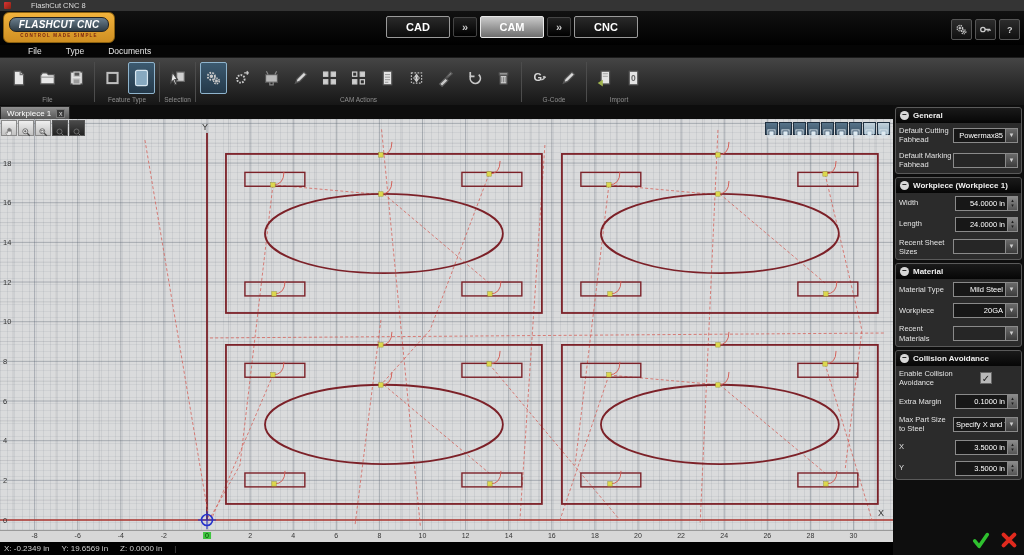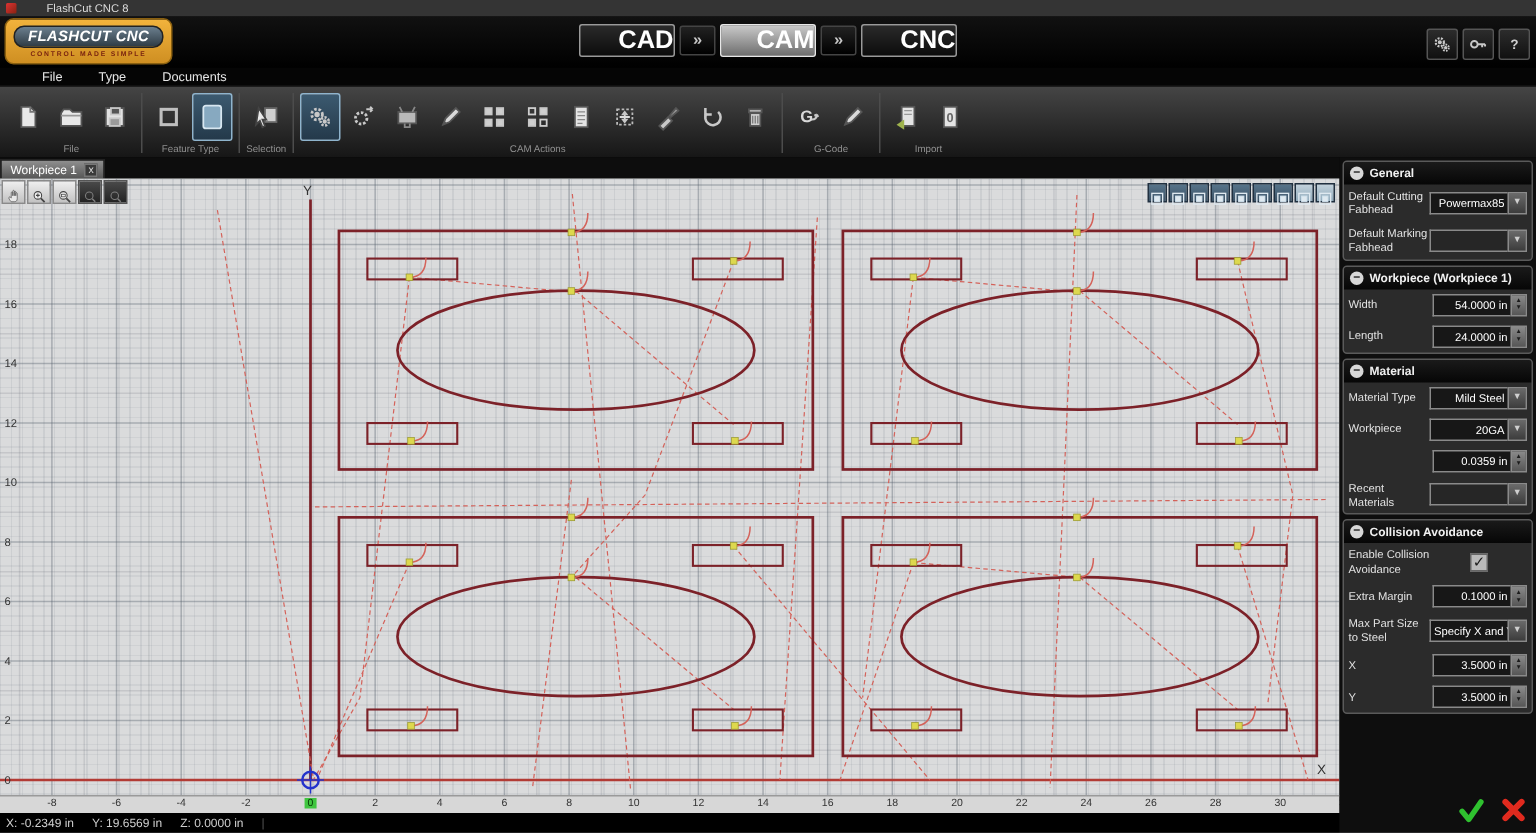--- a/index.html
+++ b/index.html
@@ -15,21 +15,21 @@
   .header { height:34px; background:linear-gradient(#111,#000); position:relative;padding-left:12px; }
   .logo { position:absolute; left:3px; top:1px; width:112px; height:31px;
     background:linear-gradient(#f2b33c,#cf8f22); border-radius:6px; border:1px solid #8a6010;
     display:flex; flex-direction:column; align-items:center; justify-content:center; }
   .logo .logoname { width:100px; height:15px; background:linear-gradient(#6b7f8e,#2e3b44);
     border-radius:7px; border:1px solid #222; color:#fff; font-style:italic; font-weight:bold;
     font-size:10px; text-align:center; line-height:14px; letter-spacing:.2px; }
   .logo .logotag { font-size:4.5px; font-weight:bold; color:#7a2410; letter-spacing:1.2px; margin-top:1px; }
   .modes { position:absolute; left:50%; top:5px; transform:translateX(-50%); display:flex; align-items:center; gap:3px; }
   .modebtn { width:64px; height:22px; background:linear-gradient(#2a2a2a,#0c0c0c); border:1px solid #9a9a9a;
-    border-radius:2px; color:#fff; font-weight:bold; font-size:17px; text-align:right; line-height:20px; }
+    border-radius:2px; color:#fff; font-weight:bold; font-size:11px; text-align:center; line-height:20px; }
   .modebtn.active { background:linear-gradient(#c9c9c9,#6e6e6e); border-color:#e8e8e8; }
   .chev { width:24px; height:20px; background:linear-gradient(#222,#000); border:1px solid #444; border-radius:2px;
     color:#c8c8c8; font-weight:bold; font-size:11px; text-align:center; line-height:18px; }
   .hdricons { position:absolute; right:4px; top:8px; display:flex; gap:3px; }
   .hdricon { width:21px; height:21px; background:linear-gradient(#2c2c2c,#101010); border:1px solid #555;
     border-radius:2px; color:#c8c8c8; display:flex; align-items:center; justify-content:center; padding:3px; }
 
   
   .menubar { height:13px; background:#050505; display:flex; align-items:center; padding-left:28px; gap:24px; border-bottom:1px solid #1c1c1c; }
   .menuitem { font-size:8.5px; color:#e6e6e6; }
@@ -631,48 +631,45 @@
         <div class="prow">
           <div class="plabel">Length</div>
           <div class="pctrl">
             <div class="pvalue">24.0000 in</div>
             <div class="pbtn-spin">
               <div>▴</div>
               <div>▾</div>
             </div>
           </div>
         </div>
+        <div class="prow">
+          <div class="plabel">Recent Sheet Sizes</div>
+          <div class="pctrl">
+            <div class="pvalue" style="background: rgb(38, 38, 38);"></div>
+            <div class="pbtn-drop">▼</div>
+          </div>
+        </div>
       </div>
       <div class="section">
         <div class="sechead">
           <div class="collapse">−</div>
           <div class="sectitle">Material</div>
         </div>
         <div class="prow">
           <div class="plabel">Material Type</div>
           <div class="pctrl">
             <div class="pvalue">Mild Steel</div>
             <div class="pbtn-drop">▼</div>
           </div>
         </div>
         <div class="prow">
           <div class="plabel">Workpiece</div>
           <div class="pctrl">
             <div class="pvalue">20GA</div>
             <div class="pbtn-drop">▼</div>
-          </div>
-        </div>
-        <div class="prow">
-          <div class="plabel"></div>
-          <div class="pctrl">
-            <div class="pvalue">0.0359 in</div>
-            <div class="pbtn-spin">
-              <div>▴</div>
-              <div>▾</div>
-            </div>
           </div>
         </div>
         <div class="prow">
           <div class="plabel">Recent Materials</div>
           <div class="pctrl">
             <div class="pvalue" style="background: rgb(38, 38, 38);"></div>
             <div class="pbtn-drop">▼</div>
           </div>
         </div>
       </div>

